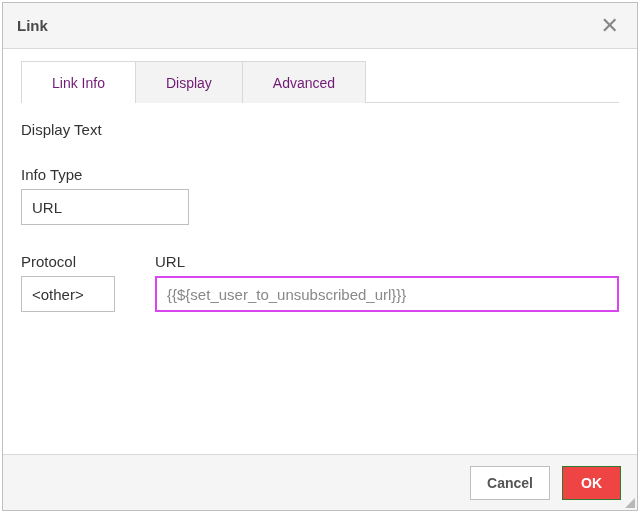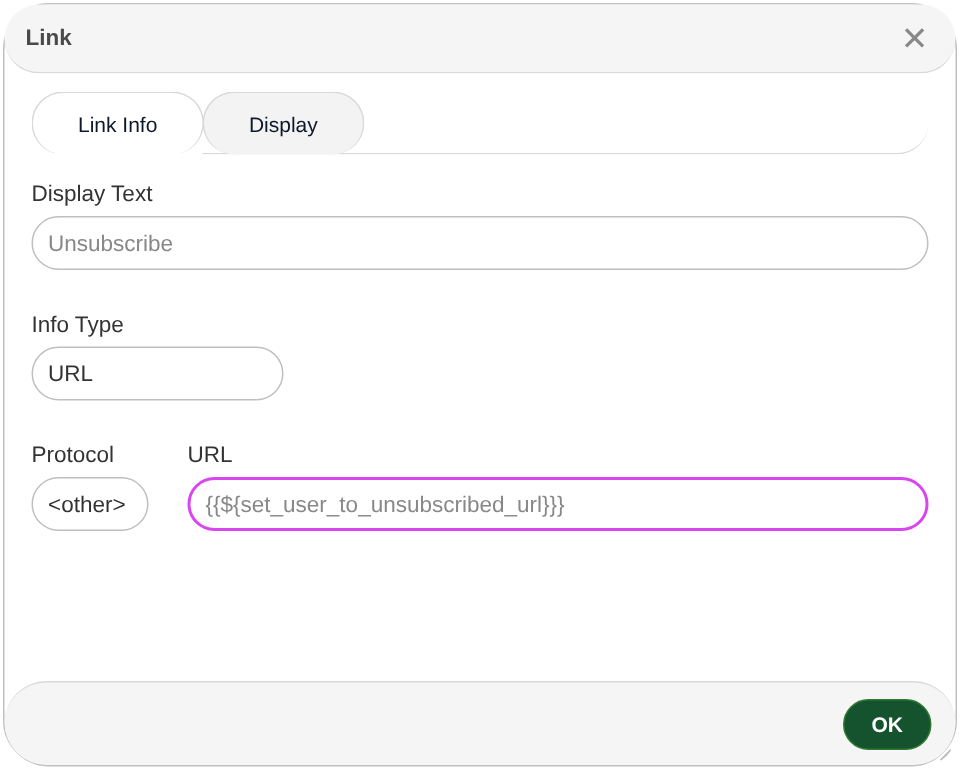--- a/index.html
+++ b/index.html
@@ -1,15 +1,15 @@
 <!DOCTYPE html>
 <html><head>
 <meta charset="utf-8">
 <style>
-  * { box-sizing: border-box; margin: 0; padding: 0; border-radius: 31px; }
+  * { box-sizing: border-box; margin: 0; padding: 0; }
   body {
     font-family: Arial, Helvetica, sans-serif;
     background: #fff;
     width: 640px;
     height: 513px;
     position: relative;
   }
   .dialog {
     width: 636px;
     height: 509px;
@@ -51,21 +51,21 @@
     border-bottom: 1px solid #d9d9d9;
     height: 42px;
   }
   .tab {
     padding: 0 30px;
     height: 42px;
     display: flex;
     align-items: center;
     justify-content: center;
     font-size: 14px;
-    color: #0f172a;
+    color: #701a75;
     background: #f3f3f3;
     border: 1px solid #d9d9d9;
     border-bottom: none;
     cursor: pointer;
     white-space: nowrap;
     margin-right: -1px;
   }
   .tab.active {
     background: #fff;
     position: relative;
@@ -79,21 +79,21 @@
     background: #fff;
   }
   .form-area {
     padding-top: 18px;
   }
   .field-group {
     margin-bottom: 28px;
   }
   .row {
     display: flex;
-    gap: 26px;
+    gap: 40px;
     margin-bottom: 20px;
   }
   .col {
     display: flex;
     flex-direction: column;
   }
   .col.grow { flex: 1; }
   label, .field-label {
     font-size: 15px;
     color: #333;
@@ -111,21 +111,21 @@
   }
   .text-input.full { width: 100%; }
   .select {
     position: relative;
     display: flex;
     align-items: center;
     padding-right: 6px;
     color: #333;
   }
   .select.link-type { width: 168px; }
-  .select.protocol { width: 78px; }
+  .select.protocol { width: 94px; }
   .url-input {
     flex: 1;
     border: 2px solid #d946ef;
     height: 36px;
     font-size: 15px;
     color: #888;
     padding: 0 10px;
     outline: none;
   }
   .dialog-footer {
@@ -143,21 +143,21 @@
     height: 34px;
     padding: 0 16px;
     font-size: 14px;
     font-weight: bold;
     border: 1px solid #bfbfbf;
     background: #fff;
     color: #555;
     cursor: pointer;
   }
   .btn.ok {
-    background: #14532d;
+    background: #ef4444;
     border-color: #2f7a2f;
     color: #fff;
     padding: 0 18px;
   }
   .resize-grip {
     position: absolute;
     right: 2px;
     bottom: 2px;
     width: 0; height: 0;
     border-left: 10px solid transparent;
@@ -173,27 +173,27 @@
   <div class="dialog-header">
     <div class="dialog-title">Link</div>
     <div class="close-btn">✕</div>
   </div>
 
   <div class="dialog-body">
 
     <div class="tabs">
       <div class="tab active">Link Info</div>
       <div class="tab">Display</div>
+      <div class="tab">Advanced</div>
     </div>
 
     <div class="form-area">
 
       <div class="field-group">
         <label class="field-label">Display Text</label>
-        <input type="text" class="text-input full" value="Unsubscribe" style="">
       </div>
 
       <div class="field-group">
         <label class="field-label">Info Type</label>
         <div class="select link-type">
           <span>URL</span>
         </div>
       </div>
 
       <div class="row">
@@ -206,17 +206,18 @@
         <div class="col grow">
           <label class="field-label">URL</label>
           <input type="text" class="url-input" value="{{${set_user_to_unsubscribed_url}}}" style="">
         </div>
       </div>
 
     </div>
   </div>
 
   <div class="dialog-footer">
+    <button class="btn">Cancel</button>
     <button class="btn ok">OK</button>
     <div class="resize-grip"></div>
   </div>
 
 </div>
 
 </body></html>

